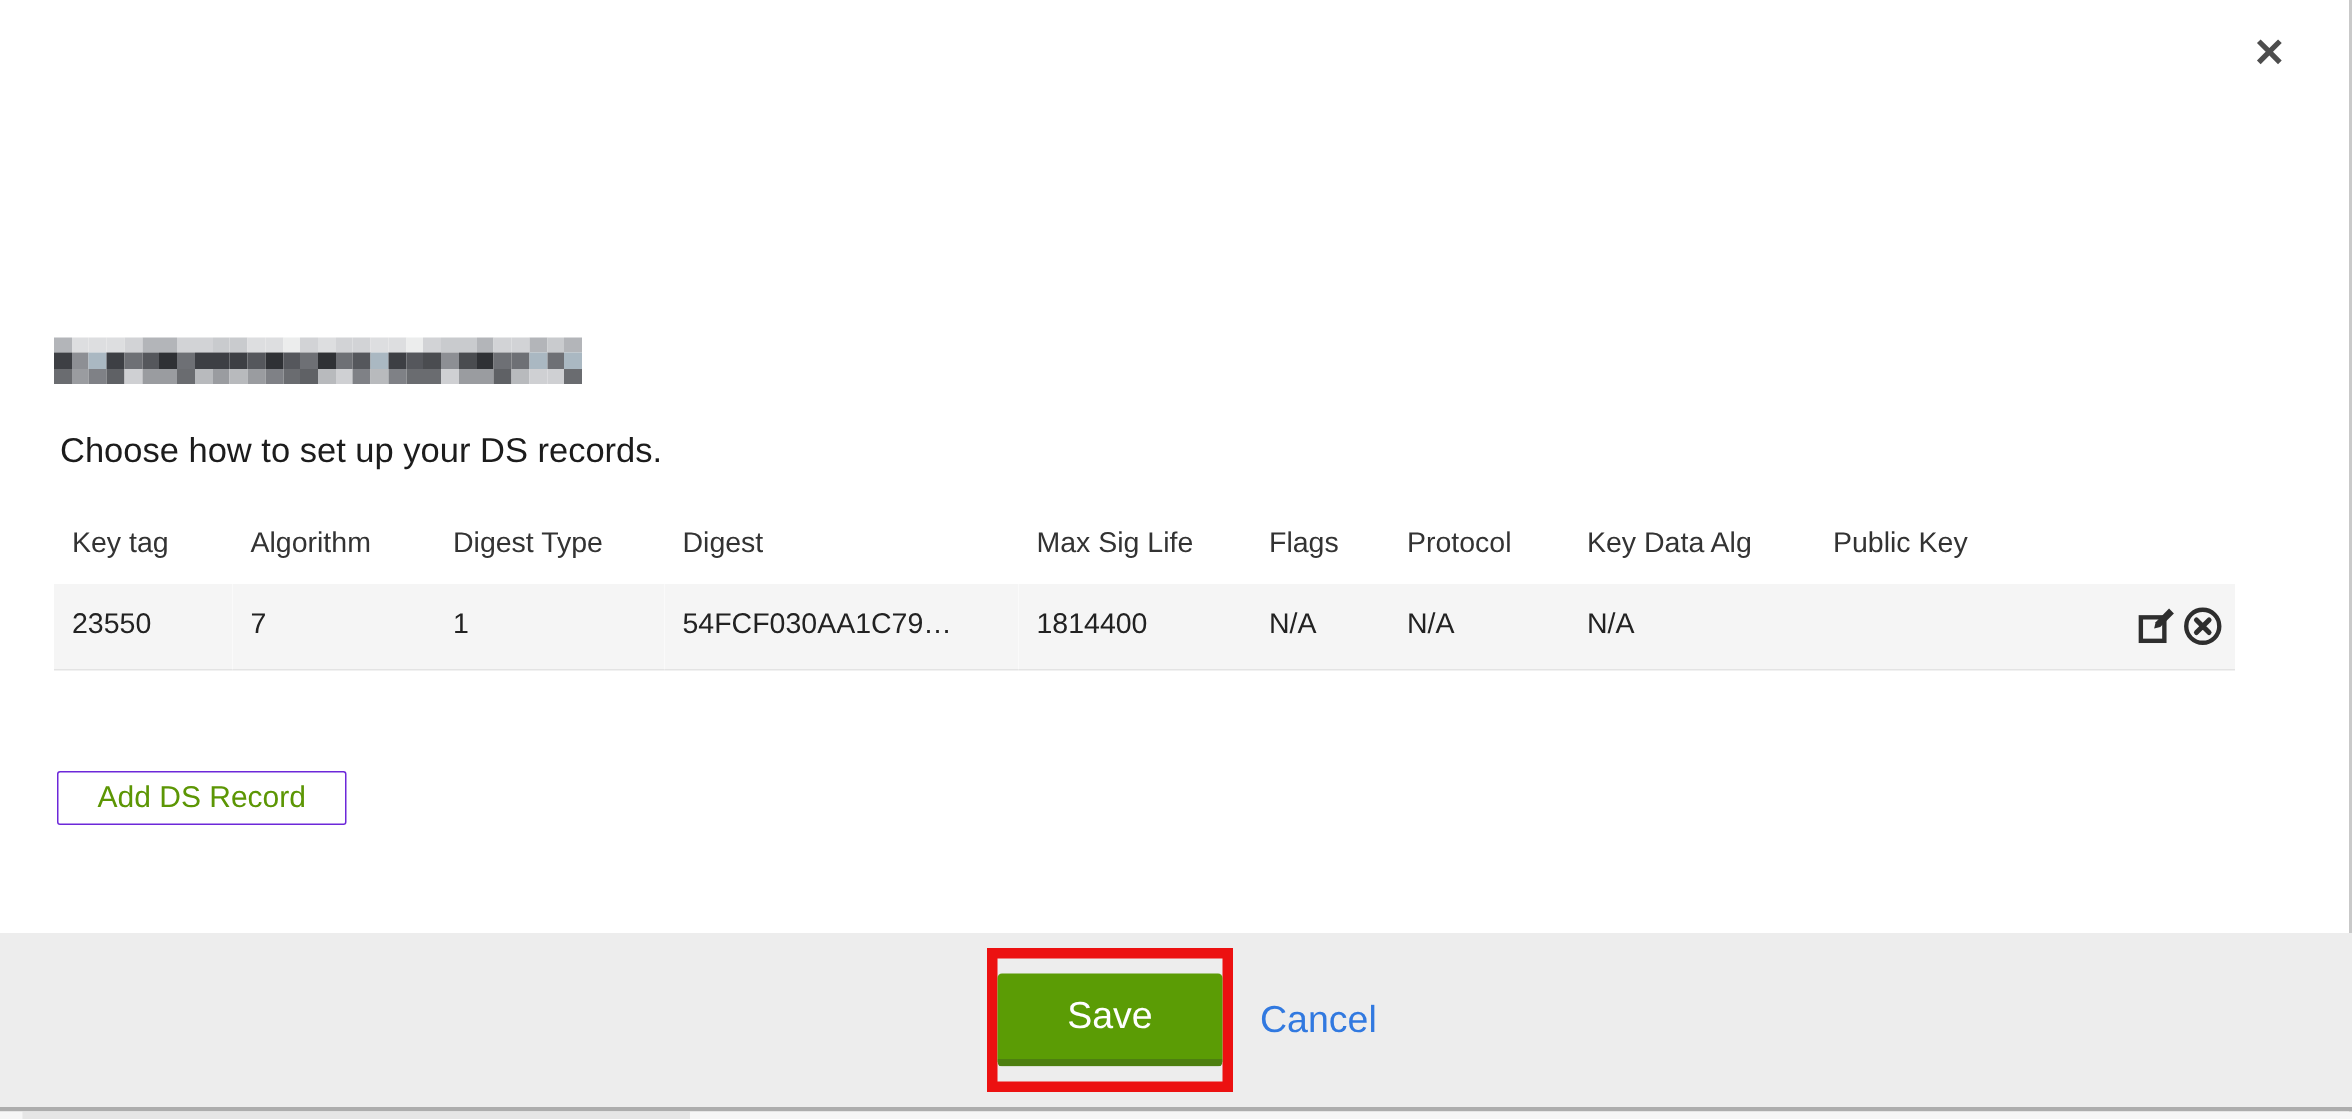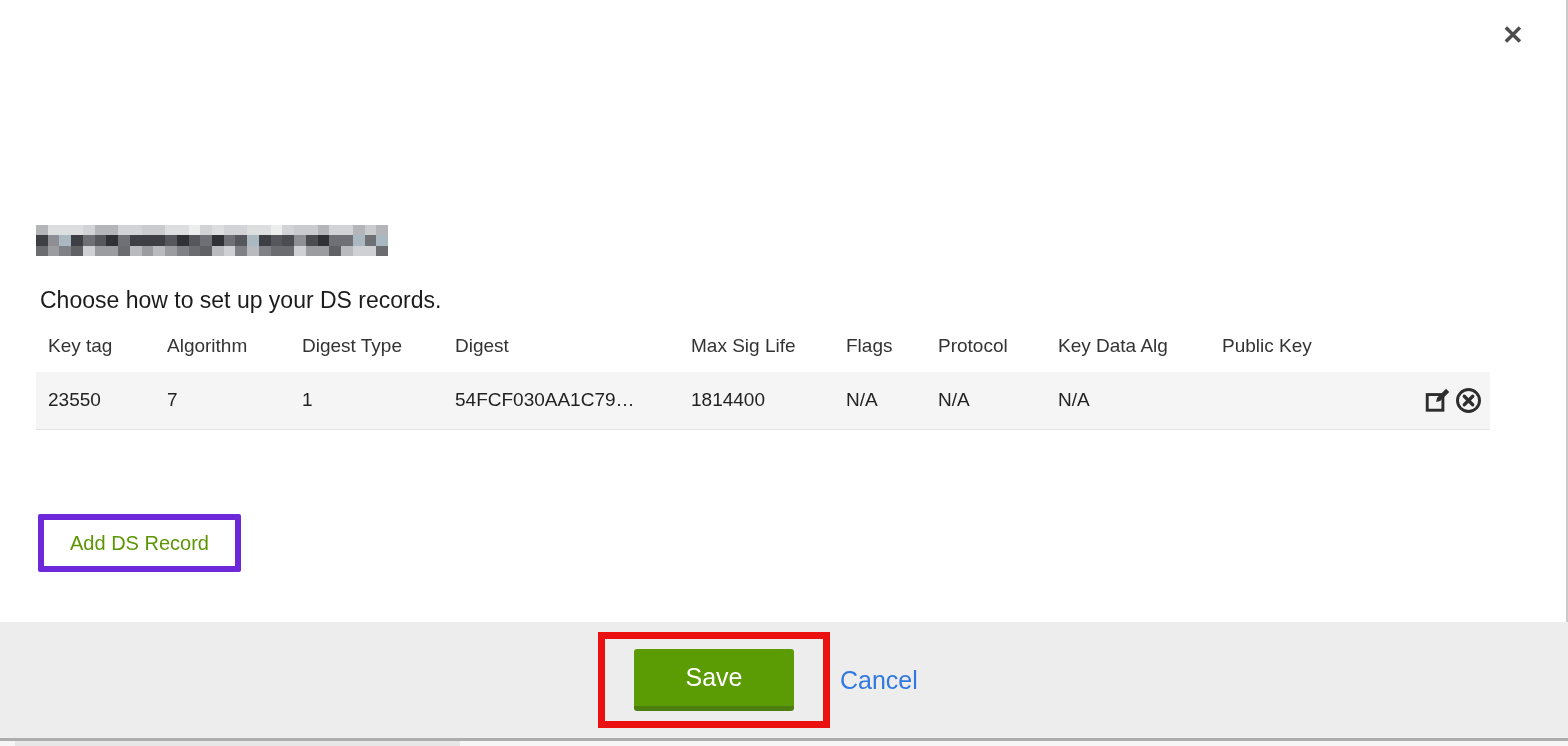--- a/index.html
+++ b/index.html
@@ -27,21 +27,21 @@
     display: grid; grid-template-columns: repeat(30, 1fr); grid-template-rows: repeat(3, 1fr);
   }
   .redacted-domain span { display: block; }
 
   .instruction {
     position: absolute; left: 36px; top: 283px; margin: 4px;
     font-size: 23px; color: #1c1c1c;
   }
 
   table.ds-table {
-    position: absolute; left: 36px; top: 319px; width: 1454px;
+    position: absolute; left: 36px; top: 336px; width: 1454px;
     border-collapse: collapse; table-layout: fixed;
     font-size: 19px; color: #222;
   }
   .ds-table th {
     text-align: left; font-weight: 400; color: #333;
     height: 53px; padding: 0 0 0 12px; vertical-align: middle;
     font-size: 19px; white-space: nowrap; overflow: hidden;
   }
   .ds-table td {
     height: 57px; padding: 0 0 0 12px; vertical-align: middle;
@@ -54,33 +54,33 @@
   .icon-btn {
     display: inline-block; vertical-align: middle;
     background: none; border: none; padding: 0 2px; cursor: pointer; line-height: 0;
   }
   .undo-link, .cancel-link {
     color: #3179e0; text-decoration: none; cursor: pointer;
   }
   .undo-link { font-size: 19px; }
 
   .add-ds-btn {
-    position: absolute; left: 38px; top: 514px; height: 58px;
+    position: absolute; left: 38px; top: 514px; height: 36px;
     padding: 0 26px; background: #ffffff;
-    border: 6px solid #6d28d9; border-radius: 2px;
+    border: 1px solid #6d28d9; border-radius: 2px;
     color: #5c9604; font-size: 20px; cursor: pointer;
     font-family: "Liberation Sans", sans-serif;
   }
 
   .footer {
     position: absolute; left: 0; top: 622px; width: 1568px; height: 116px;
     background: #ededed;
   }
   .red-annotation {
-    position: absolute; left: 598px; top: 10px; width: 232px; height: 96px;
+    position: absolute; left: 658px; top: 10px; width: 164px; height: 96px;
     border: 7px solid #ec1111;
     display: flex; align-items: center; justify-content: center;
   }
   .save-btn {
     width: 160px; height: 62px;
     background: #5b9c05; border: none; border-bottom: 5px solid #4d7f10;
     border-radius: 3px; color: #ffffff; font-size: 25px; cursor: pointer;
     font-family: "Liberation Sans", sans-serif;
   }
   .cancel-link { position: absolute; left: 840px; top: 44px; font-size: 25px; }

